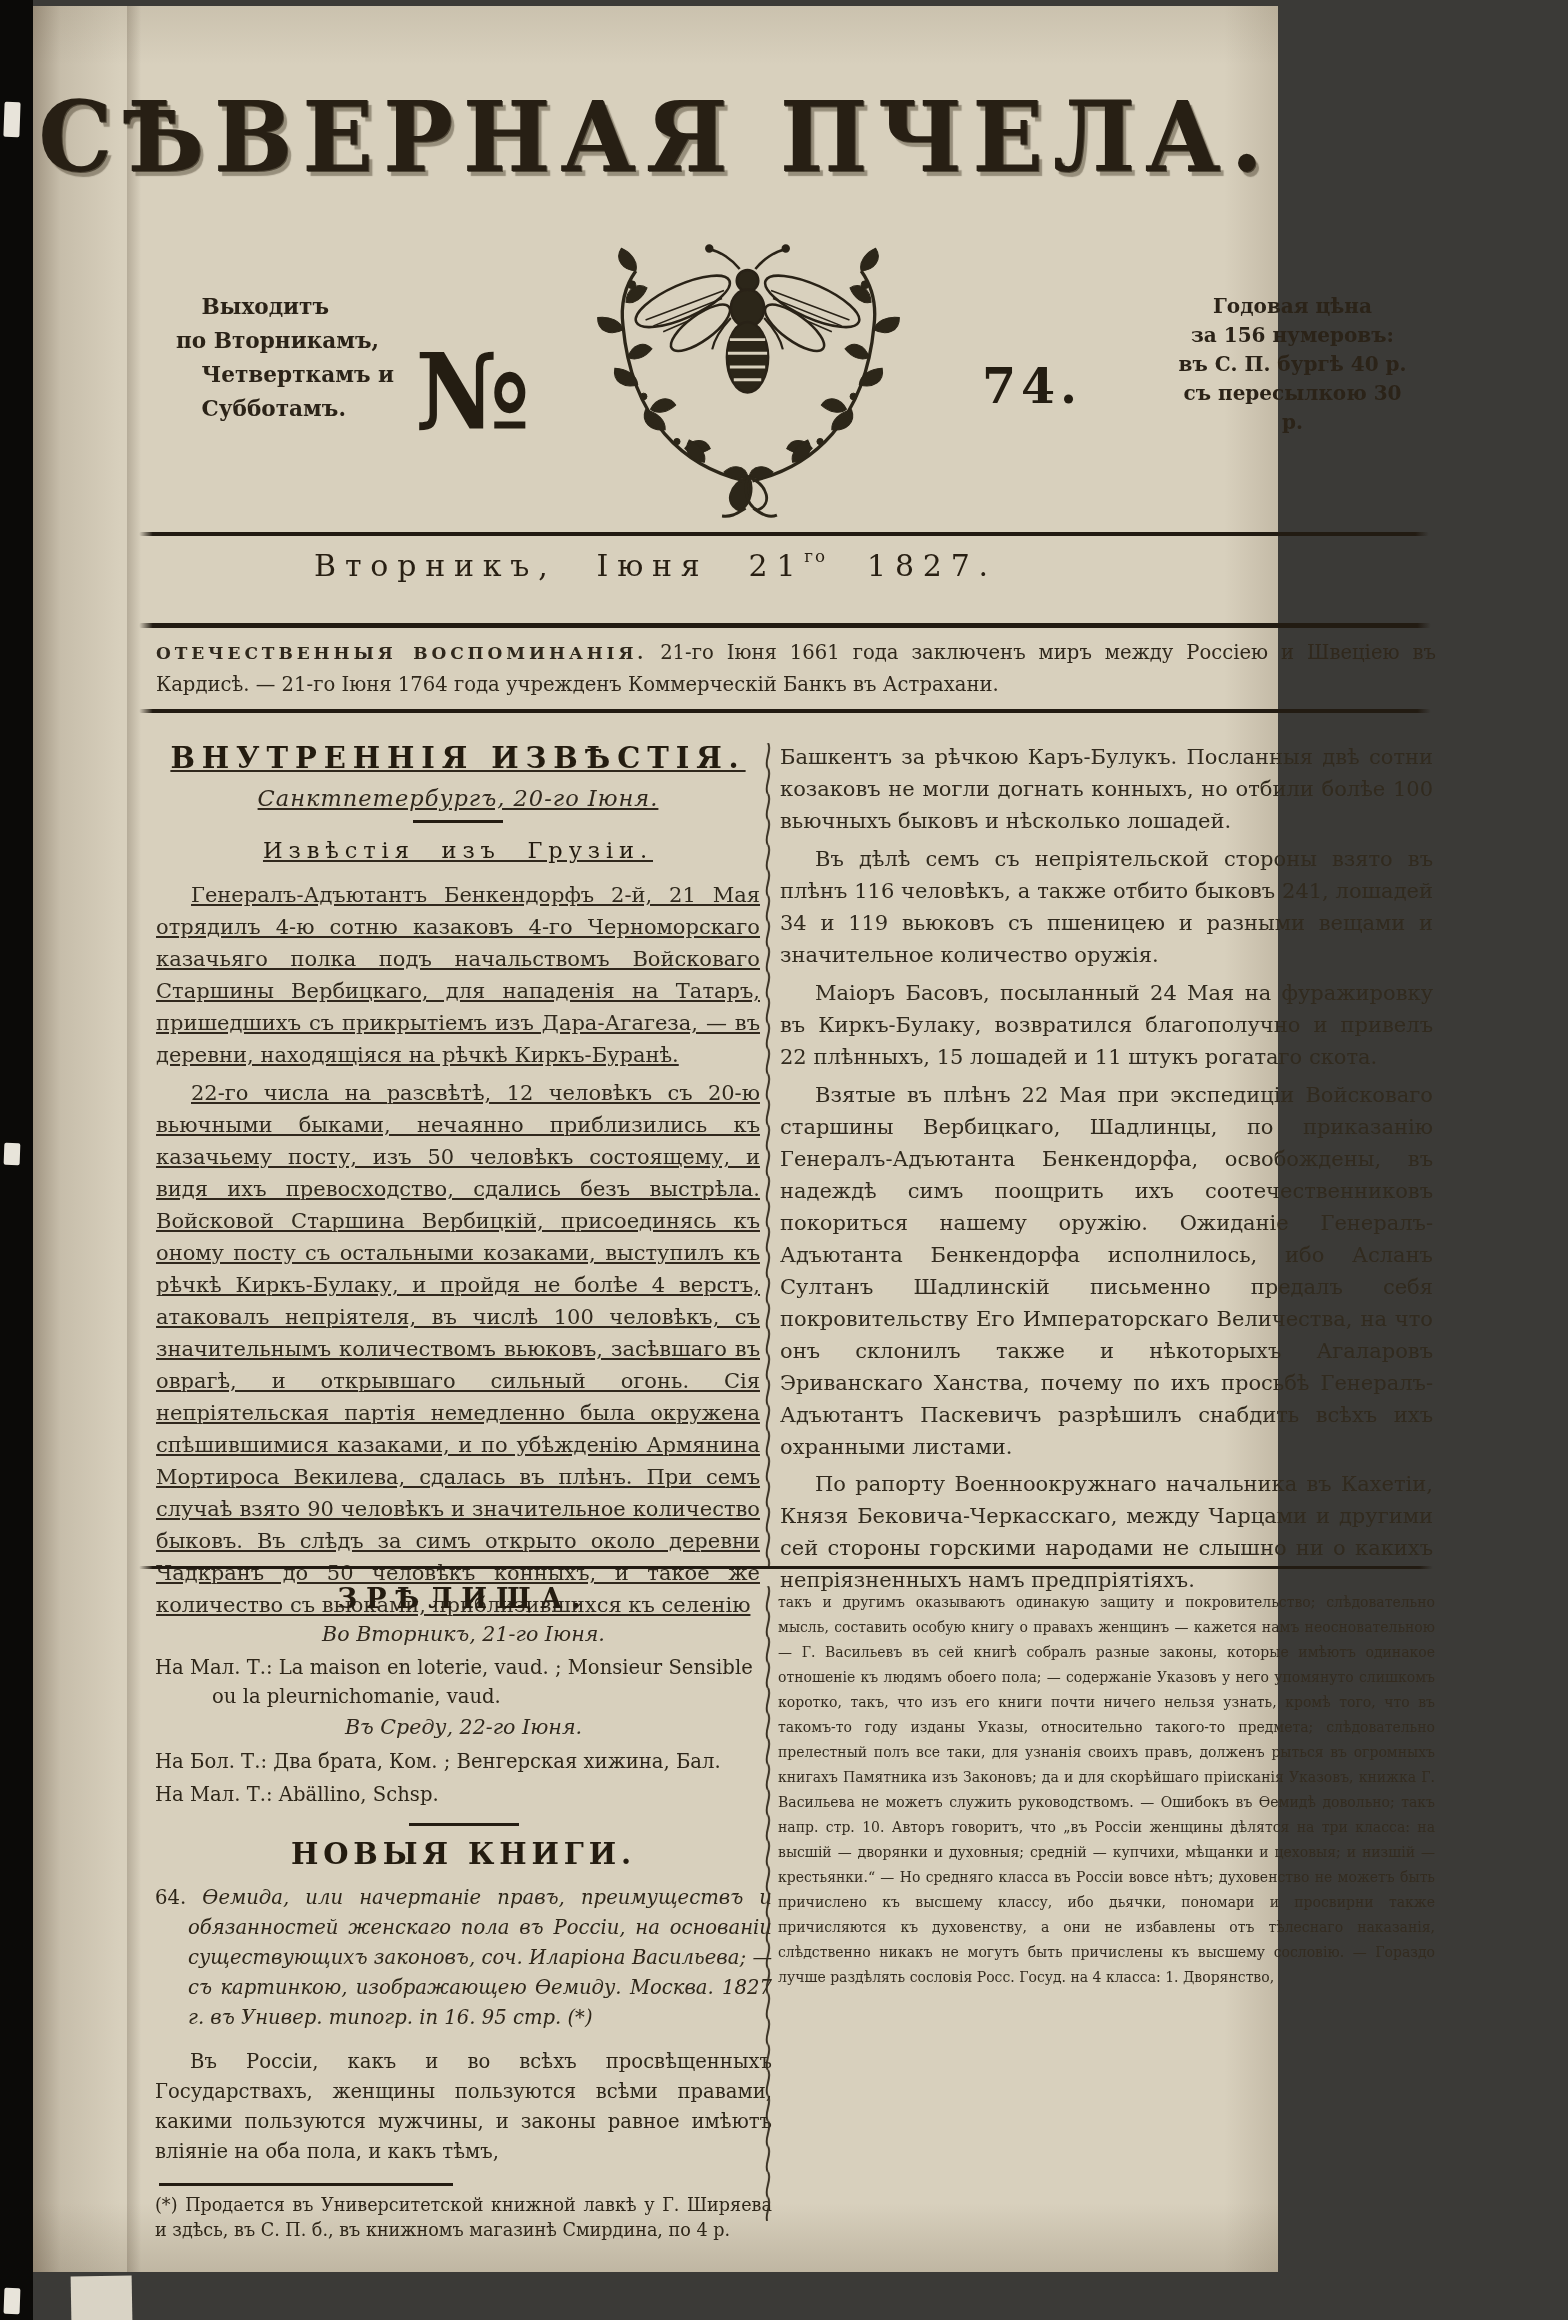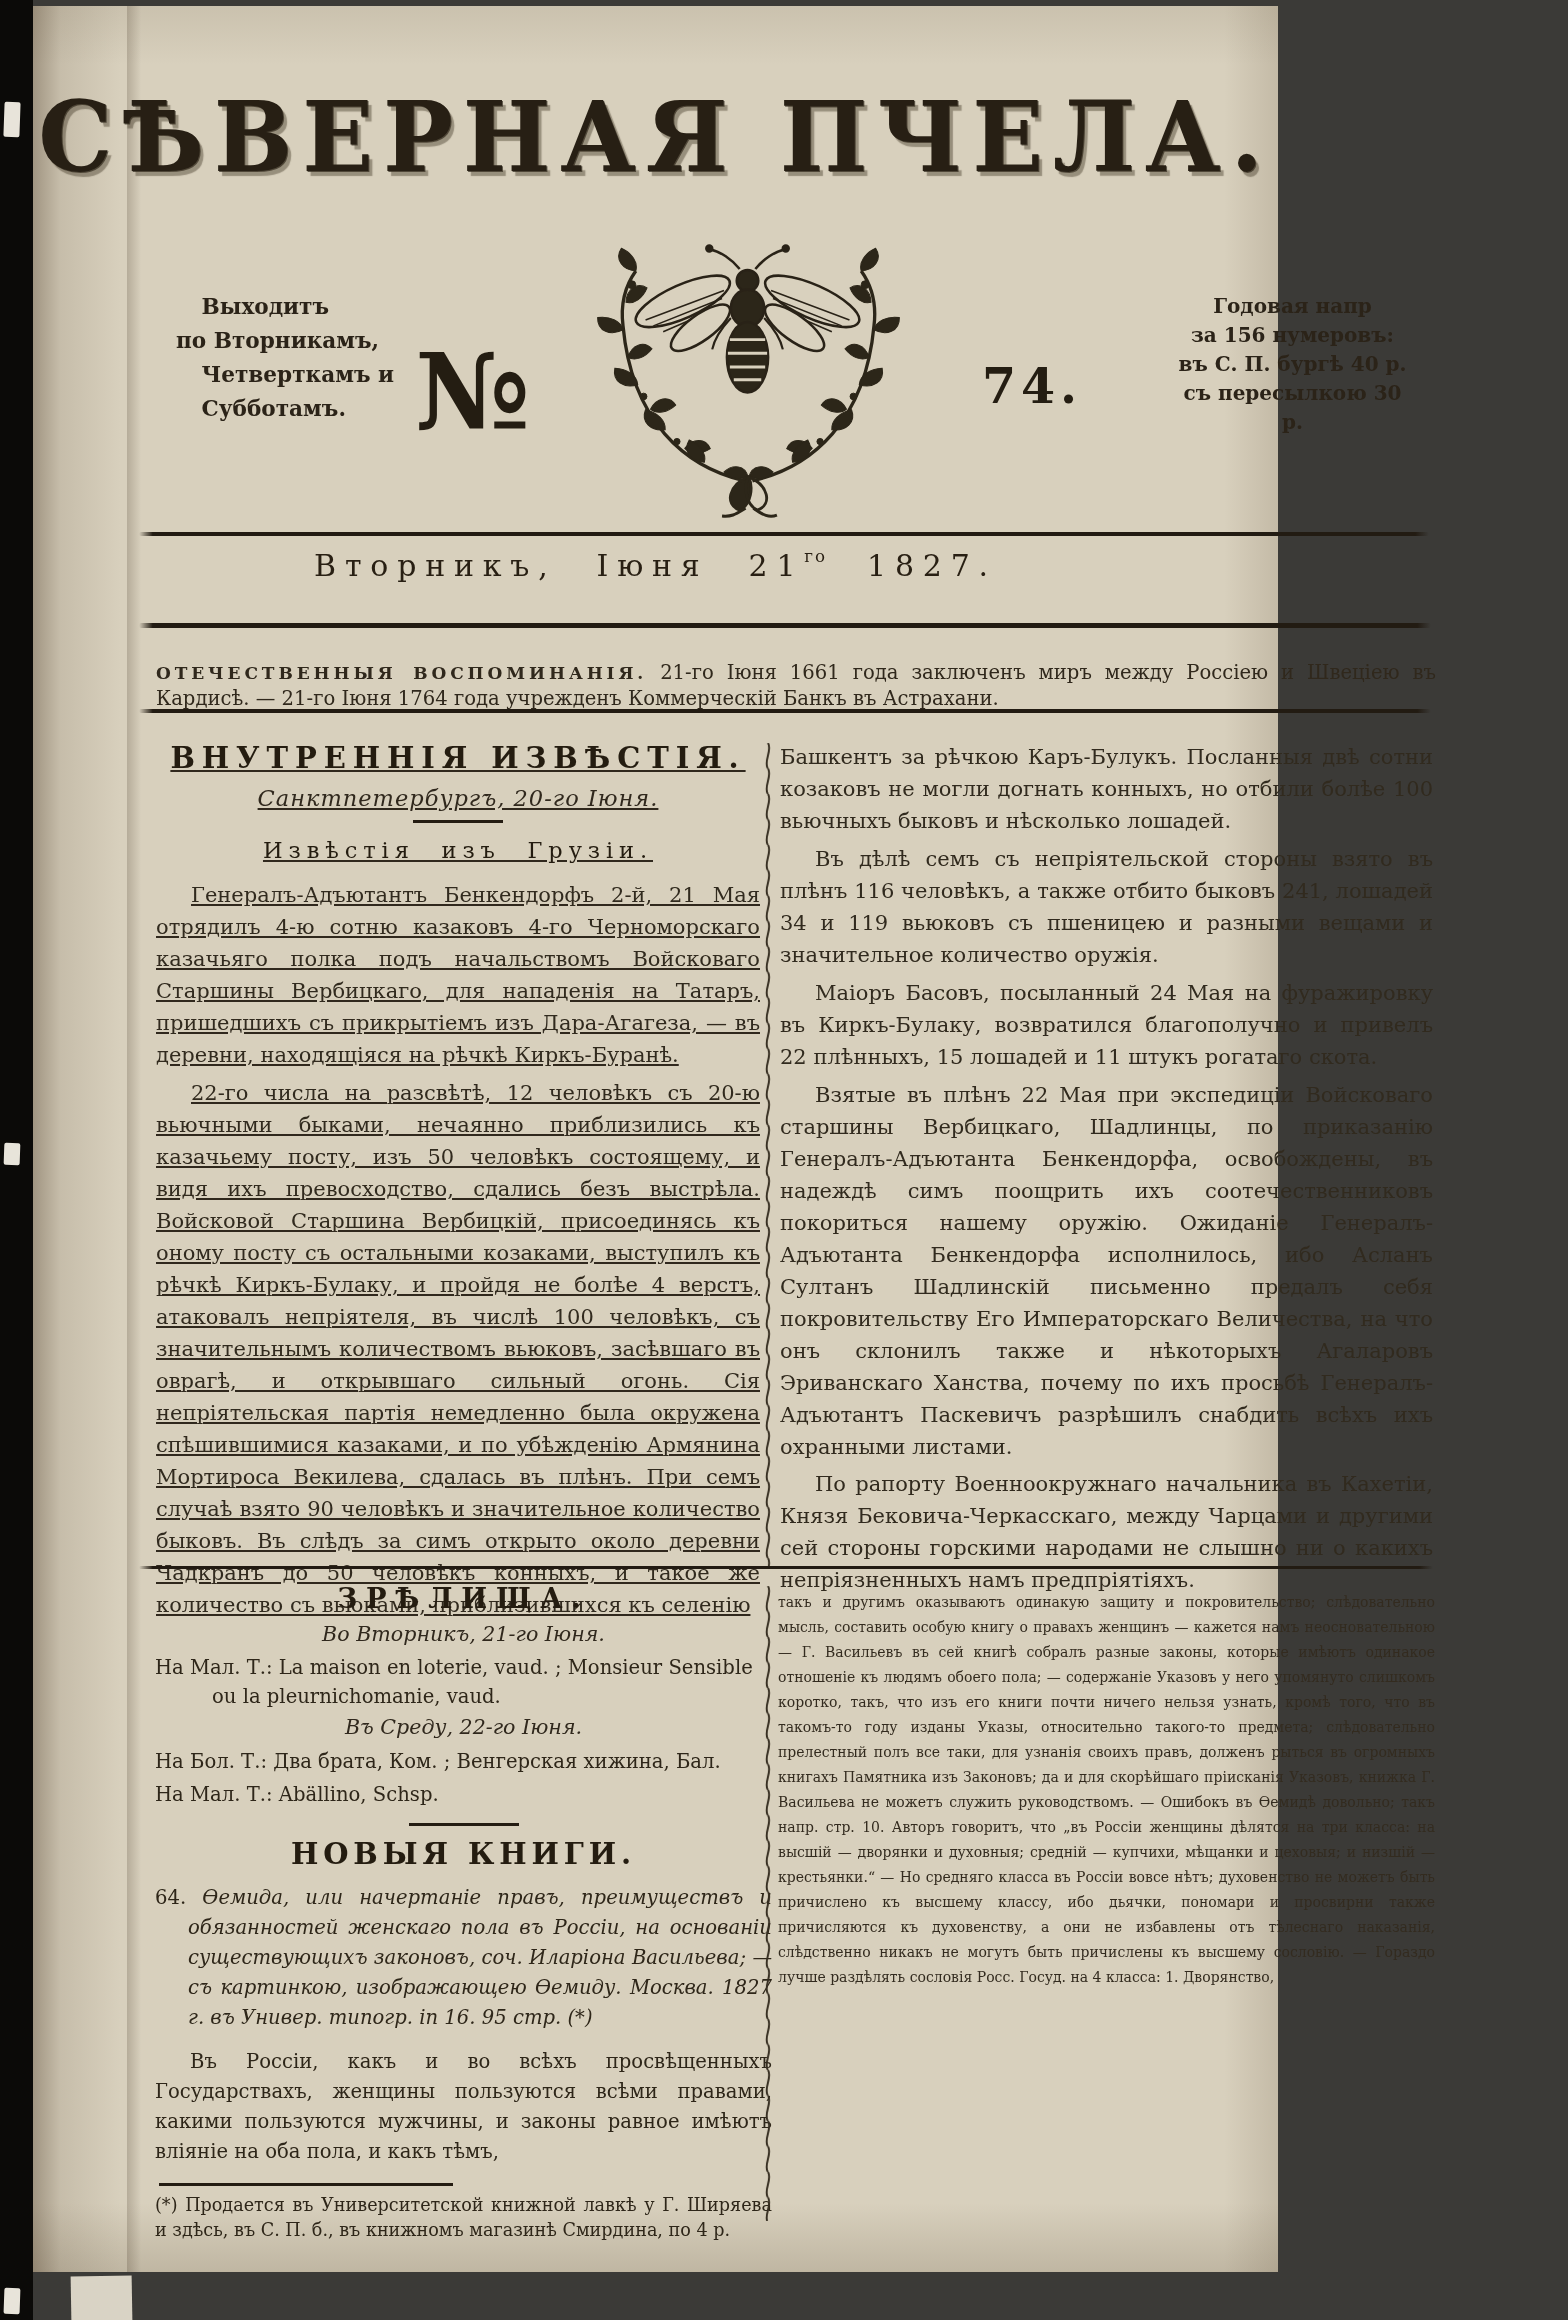--- a/index.html
+++ b/index.html
@@ -42,21 +42,21 @@
   .rule{position:absolute;background:linear-gradient(90deg, rgba(0,0,0,0) 0, #221b12 13.7px, #221b12 calc(100% - 13.7px), rgba(0,0,0,0) 100%);border-radius:2px;}
   .r1{left:106px;top:526px;width:1290px;height:3.9px;}
   .r2{left:106px;top:617px;width:1292px;height:4.9px;}
   .r3{left:106px;top:703px;width:1292px;height:3.9px;}
   .rmid{left:106px;top:1560px;width:1294px;height:2.9px;}
 
   .dateline{position:absolute;left:0;right:0;top:540px;text-align:center;
     font-size:30px;letter-spacing:8.8px;word-spacing:21.6px;color:#281f13;}
   .dateline sup{font-size:16.7px;letter-spacing:2px;vertical-align:13.7px;}
 
-  .memorial{position:absolute;left:123px;top:631px;width:1280px;font-size:19.6px;line-height:26px;text-align:justify;color:#30281c;margin-top:23px;}
+  .memorial{position:absolute;left:123px;top:631px;width:1280px;font-size:19.6px;line-height:31px;text-align:justify;color:#30281c;}
   .memorial .lead{text-transform:uppercase;font-size:17px;letter-spacing:3.9px;font-weight:bold;}
 
   
   .colL{position:absolute;left:123px;top:735px;width:604px;text-decoration:underline;}
   .colR{position:absolute;left:747px;top:735px;width:653px;}
   .wavy{position:absolute;}
   .w1{left:730px;top:737px;}
   .w2{left:730px;top:1580px;}
 
   .h-main{font-size:29px;font-weight:bold;letter-spacing:6.9px;text-align:center;color:#241c10;margin:0 0 9.8px 0;}
@@ -94,21 +94,21 @@
     <div class="in">Выходитъ</div>
     <div>по Вторникамъ,</div>
     <div class="in">Четверткамъ и</div>
     <div class="in">Субботамъ.</div>
   </div>
 
   <div class="issue-sign">№</div>
   <div class="issue-number">74.</div>
 
   <div class="price">
-    <div>Годовая напр</div>
+    <div>Годовая цѣна</div>
     <div>за 156 нумеровъ:</div>
     <div>въ С. П. бургѣ 40 р.</div>
     <div>съ пересылкою 30 р.</div>
   </div>
 
   <div class="emblem">
     <svg width="363" height="299" viewBox="0 0 370 305">
       <defs>
         <path id="leaf" d="M0,0 C7,-11 20,-13 26,-2 C17,5 6,6 0,0 Z"></path>
         <g id="branchL" stroke="#2c2619" fill="#2c2619">

